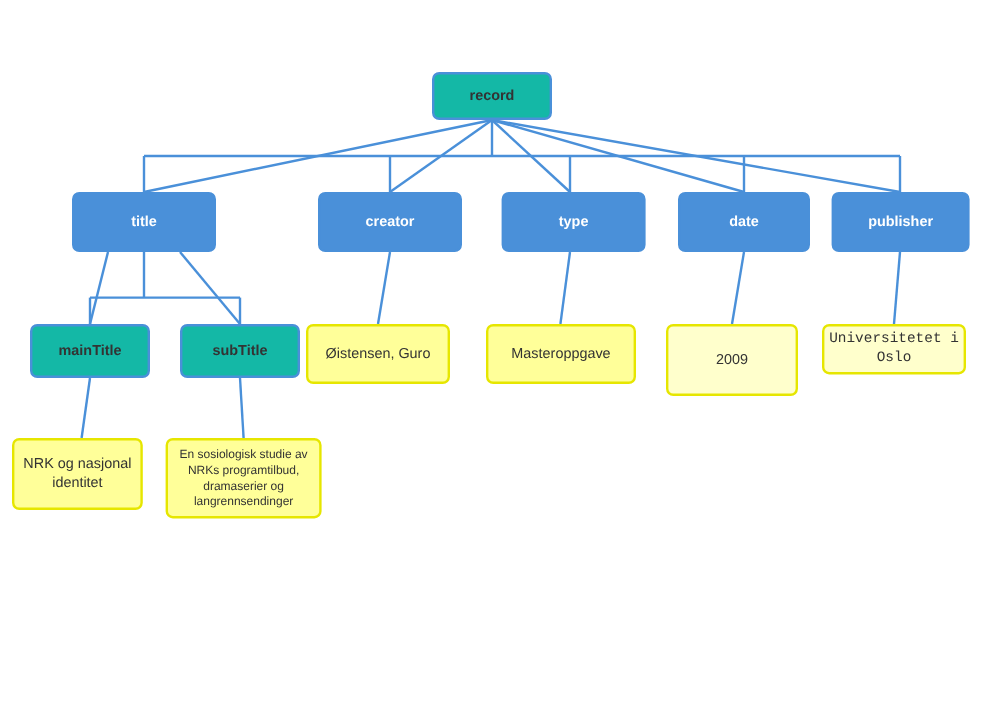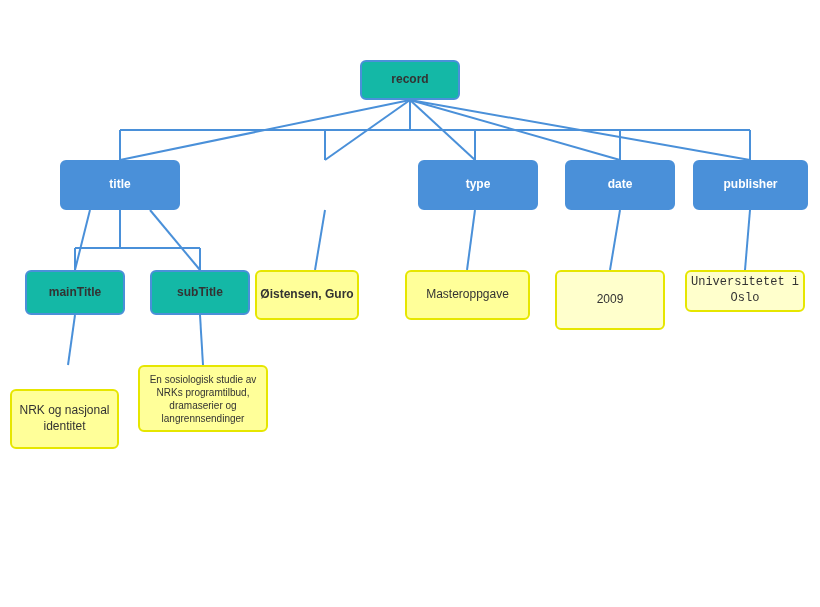--- a/index.html
+++ b/index.html
@@ -100,36 +100,37 @@
     <line x1="75" y1="248" x2="200" y2="248" stroke="#4a90d9" stroke-width="2"></line>
     <line x1="75" y1="248" x2="75" y2="270" stroke="#4a90d9" stroke-width="2"></line>
     <line x1="200" y1="248" x2="200" y2="270" stroke="#4a90d9" stroke-width="2"></line>
     <line x1="120" y1="210" x2="120" y2="248" stroke="#4a90d9" stroke-width="2"></line>
   </svg>
 
   <div class="node node-blue-border" style="left:360px;top:60px;width:100px;height:40px;">record</div>
 
   <div class="node node-blue-fill" style="left:60px;top:160px;width:120px;height:50px;">title</div>
 
+  <div class="node node-blue-fill" style="left:265px;top:160px;width:120px;height:50px;">creator</div>
 
   <div class="node node-blue-fill" style="left:418px;top:160px;width:120px;height:50px;">type</div>
 
   <div class="node node-blue-fill" style="left:565px;top:160px;width:110px;height:50px;">date</div>
 
   <div class="node node-blue-fill" style="left:693px;top:160px;width:115px;height:50px;">publisher</div>
 
   <div class="node node-blue-border" style="left:25px;top:270px;width:100px;height:45px;">mainTitle</div>
 
   <div class="node node-blue-border" style="left:150px;top:270px;width:100px;height:45px;">subTitle</div>
 
-  <div class="node node-yellow" style="left:10px;top:365px;width:109px;height:60px;font-weight:normal;margin-top:24px;">NRK og nasjonal identitet</div>
+  <div class="node node-yellow" style="left:10px;top:365px;width:109px;height:60px;font-weight:normal;">NRK og nasjonal identitet</div>
 
   <div class="node node-yellow" style="left:138px;top:365px;width:130px;height:67px;font-weight:normal;font-size:10px;">En sosiologisk studie av NRKs programtilbud, dramaserier og langrennsendinger</div>
 
-  <div class="node node-yellow" style="left:255px;top:270px;width:104px;height:50px;font-weight:bold;">Øistensen, Guro</div>
+  <div class="node node-yellow" style="left:255px;top:270px;width:120px;height:50px;font-weight:normal;">Øistensen, Guro</div>
 
   <div class="node node-yellow" style="left:405px;top:270px;width:125px;height:50px;font-weight:normal;">Masteroppgave</div>
 
   <div class="node node-yellow-light" style="left:555px;top:270px;width:110px;height:60px;font-weight:normal;">2009</div>
 
   <div class="node node-yellow-light" style="left:685px;top:270px;width:120px;height:42px;font-weight:normal;font-family:Liberation Mono, monospace;">Universitetet i Oslo</div>
 
 </div>
 
 </body></html>

